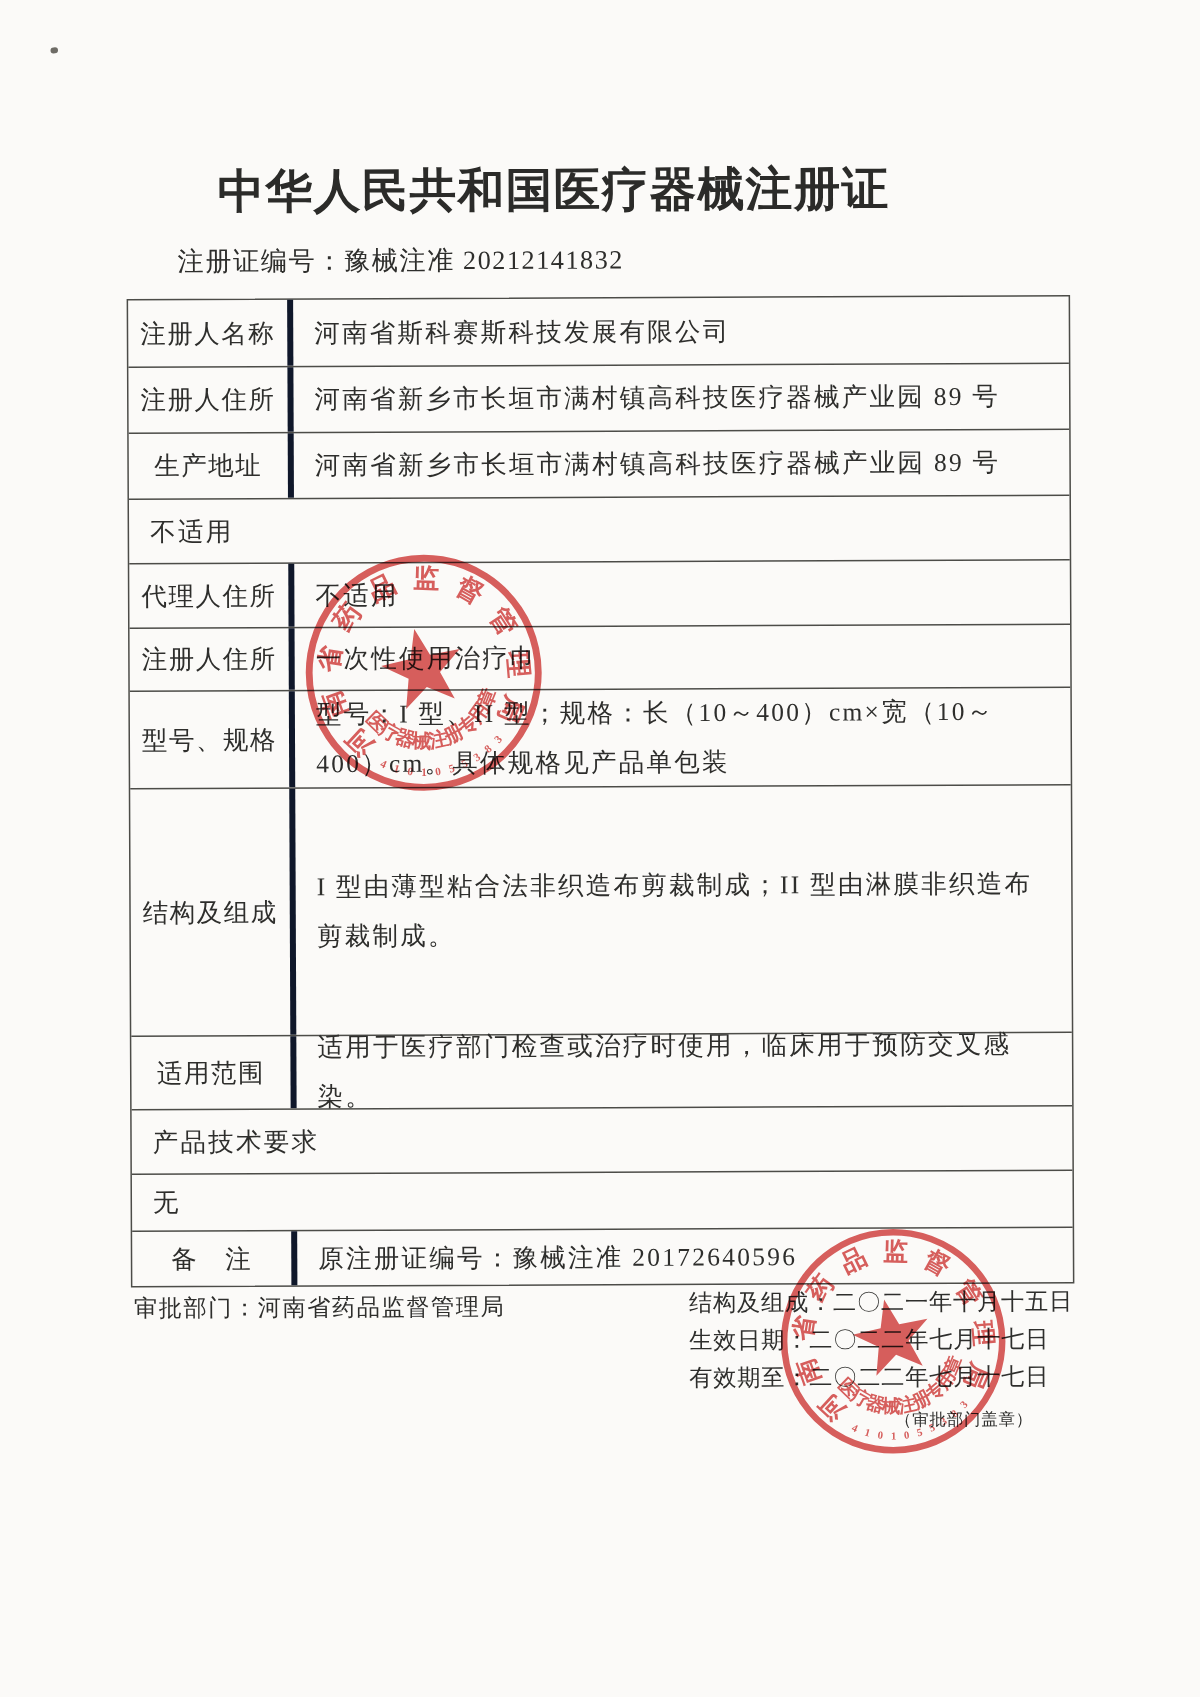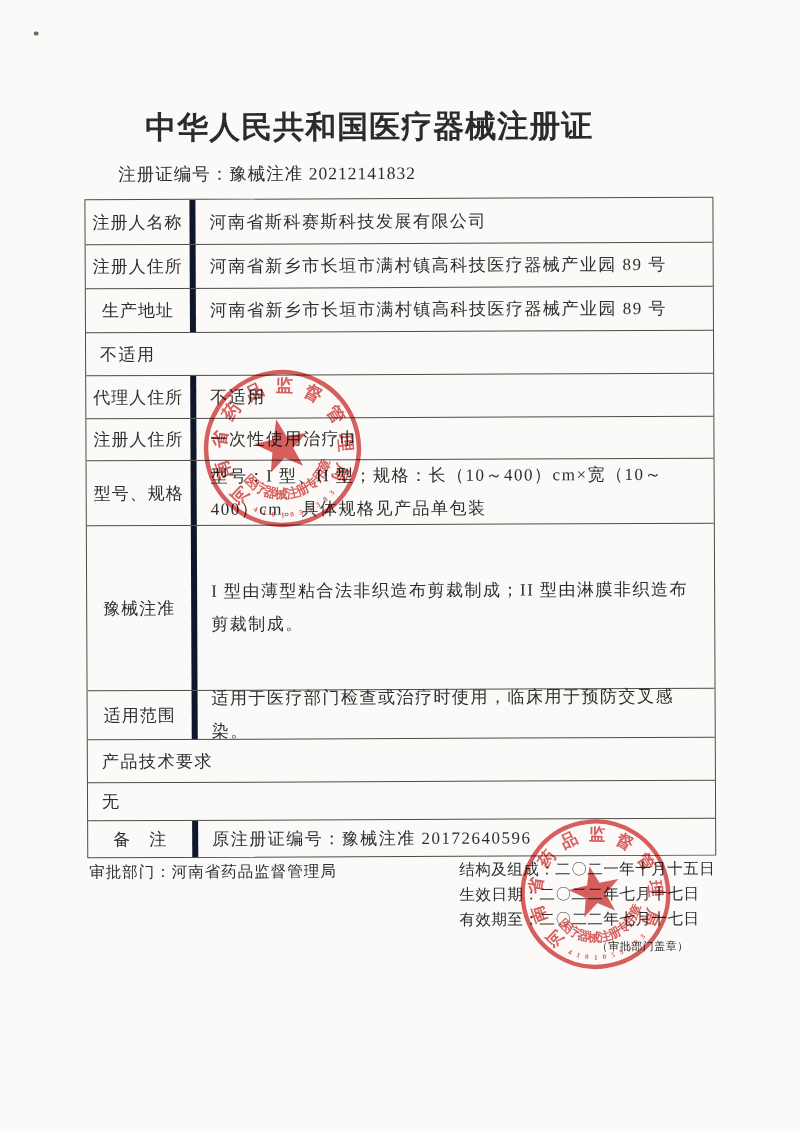--- a/index.html
+++ b/index.html
@@ -18,21 +18,21 @@
   .certline{position:absolute;top:161px;left:120px;font-size:17.5px;letter-spacing:1px;}
   .tbl{
     position:absolute;left:86px;top:198px;width:629px;
     border:1px solid #4c4c48;box-sizing:border-box;
     display:flex;flex-direction:column;
   }
   .row{display:flex;border-top:1px solid #4c4c48;box-sizing:border-box;}
   .row:first-child{border-top:none;}
   .cell{box-sizing:border-box;display:flex;align-items:center;}
   .label{
-    width:110px;border-right:6px solid #0f172a;justify-content:center;
+    width:110px;border-right:4px solid #0f172a;justify-content:center;
     font-size:17px;letter-spacing:1px;text-align:left;flex-shrink:0;
   }
   .value{
     flex:1;padding:2px 10px 2px 14px;font-size:17px;letter-spacing:1.5px;
     line-height:33px;
   }
   .footer-dept{position:absolute;left:88px;top:861px;font-size:15.5px;letter-spacing:1px;}
   .dates{position:absolute;left:458px;top:857px;font-size:15.5px;letter-spacing:.5px;}
   .dates .dline{height:25px;line-height:25px;}
   .seal-note{position:absolute;left:595px;top:940px;font-size:11px;letter-spacing:.5px;}
@@ -75,21 +75,21 @@
     </div>
     <div class="row" style="height:42px">
       <div class="cell label">注册人住所</div>
       <div class="cell value">一次性使用治疗巾</div>
     </div>
     <div class="row" style="height:65px">
       <div class="cell label">型号、规格</div>
       <div class="cell value">型号：I 型、II 型；规格：长（10～400）cm×宽（10～400）cm。具体规格见产品单包装</div>
     </div>
     <div class="row" style="height:165px">
-      <div class="cell label">豫械注准</div>
+      <div class="cell label">结构及组成</div>
       <div class="cell value">I 型由薄型粘合法非织造布剪裁制成；II 型由淋膜非织造布剪裁制成。</div>
     </div>
     <div class="row" style="height:49px">
       <div class="cell label">适用范围</div>
       <div class="cell value">适用于医疗部门检查或治疗时使用，临床用于预防交叉感染。</div>
     </div>
     <div class="row" style="height:43px">
       <div class="cell value">产品技术要求</div>
     </div>
     <div class="row" style="height:38px">

